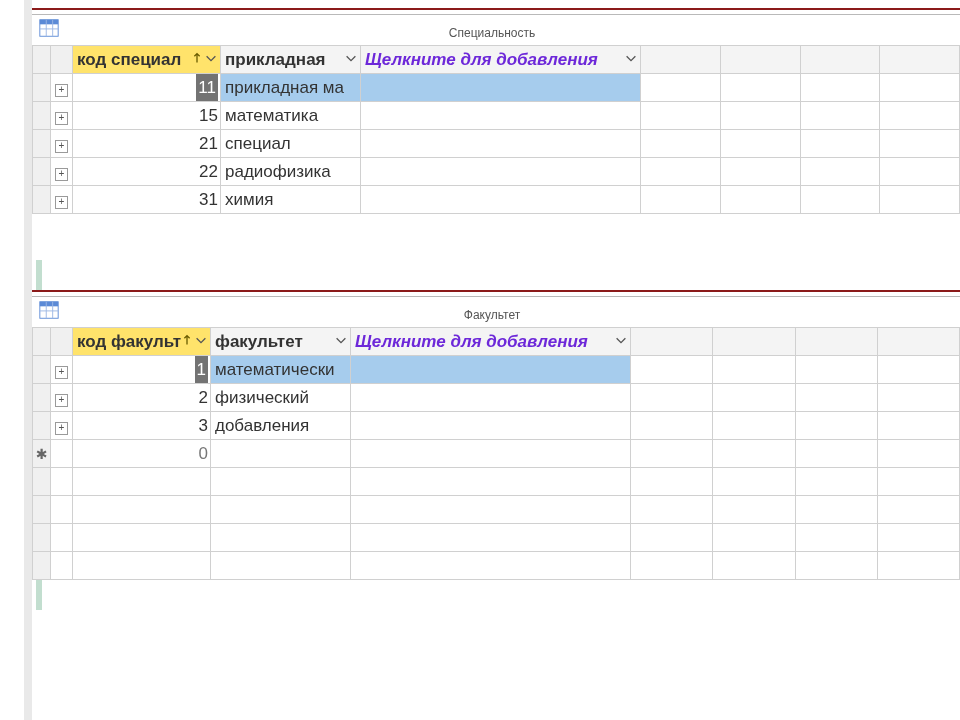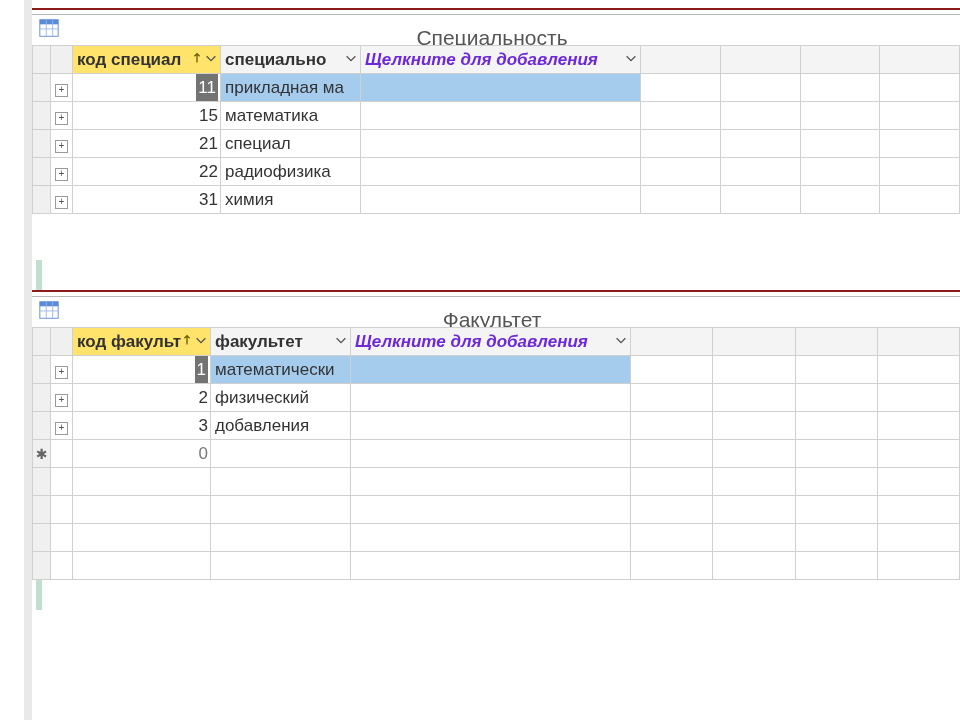--- a/index.html
+++ b/index.html
@@ -3,21 +3,21 @@
 <meta charset="utf-8">
 <style>
   html,body{margin:0;padding:0;width:960px;height:720px;font-family:"Segoe UI",Arial,sans-serif;background:#fff;overflow:hidden}
   .canvas{position:relative;width:960px;height:720px}
 
   
   .datasheet{position:absolute;left:32px;right:0;background:#fff}
   .ds-top-rule{height:4px;border-bottom:1px solid #b9b9b9;border-top:2px solid #8b1a1a}
   .ds-iconbar{height:30px;display:flex;align-items:center;padding-left:6px}
   .ds-iconbar svg{width:22px;height:22px}
-  .ds-title{position:absolute;top:18px;left:0;right:8px;text-align:center;color:#555;font-size:21px;white-space:nowrap;overflow:hidden}
+  .ds-title{position:absolute;top:18px;left:0;right:8px;text-align:center;color:#555;font-size:12px;white-space:nowrap;overflow:hidden}
 
   .ds-table{position:relative;width:100%;border-collapse:collapse;font-size:17px;color:#333}
   .ds-table th,.ds-table td{border:1px solid #d0d0d0;height:28px;box-sizing:border-box;padding:0 4px;overflow:hidden;white-space:nowrap;text-overflow:clip}
   .ds-table th{background:#f4f4f4;font-weight:700;position:relative;text-align:left}
   .ds-table th.sorted{background:#ffe36b}
   .ds-table th.addcol{font-style:italic;color:#6d28d9}
   .hdr-label{display:inline-block;vertical-align:middle}
   .sort-icons{position:absolute;right:2px;top:50%;transform:translateY(-50%);display:flex;gap:0px}
   .sort-icons svg{width:14px;height:14px}
   .dd-only{position:absolute;right:2px;top:50%;transform:translateY(-50%)}
@@ -101,21 +101,21 @@
           <span class="sort-icons">
             <span><svg viewBox="0 0 16 16">
                     <path d="M8 3v10M5 6l3-3 3 3" fill="none" stroke="#6a5c00" stroke-width="1.5"></path>
                   </svg></span>
             <span><svg viewBox="0 0 16 16">
                     <path d="M3 6l5 5 5-5" fill="none" stroke="#555" stroke-width="1.5"></path>
                   </svg></span>
           </span>
         </th>
         <th>
-          <span class="hdr-label">специально</span>
+          <span class="hdr-label">прикладная</span>
           <span class="dd-only"><svg viewBox="0 0 16 16">
                   <path d="M3 6l5 5 5-5" fill="none" stroke="#555" stroke-width="1.5"></path>
                 </svg></span>
         </th>
         <th class="addcol">
           <span class="hdr-label">Щелкните для добавления</span>
           <span class="dd-only"><svg viewBox="0 0 16 16">
                   <path d="M3 6l5 5 5-5" fill="none" stroke="#555" stroke-width="1.5"></path>
                 </svg></span>
         </th>

